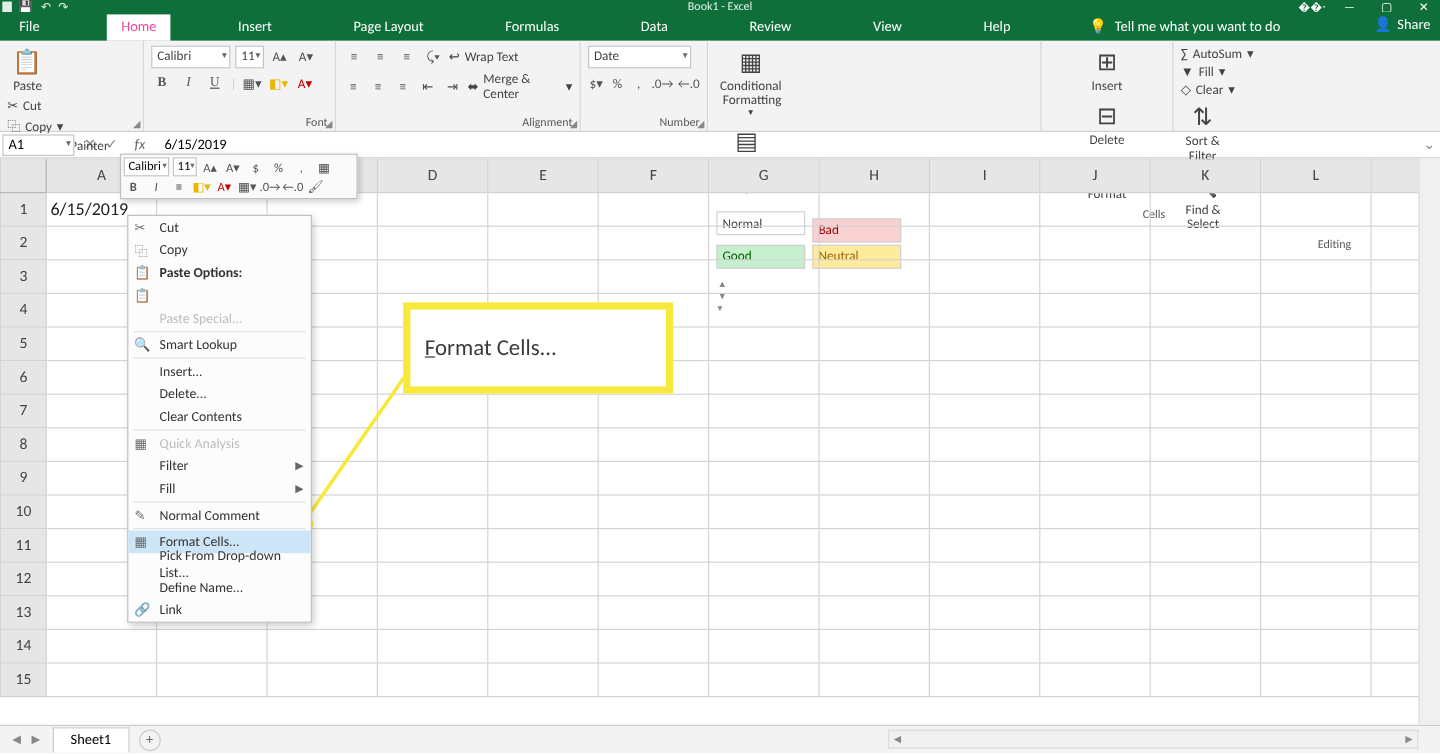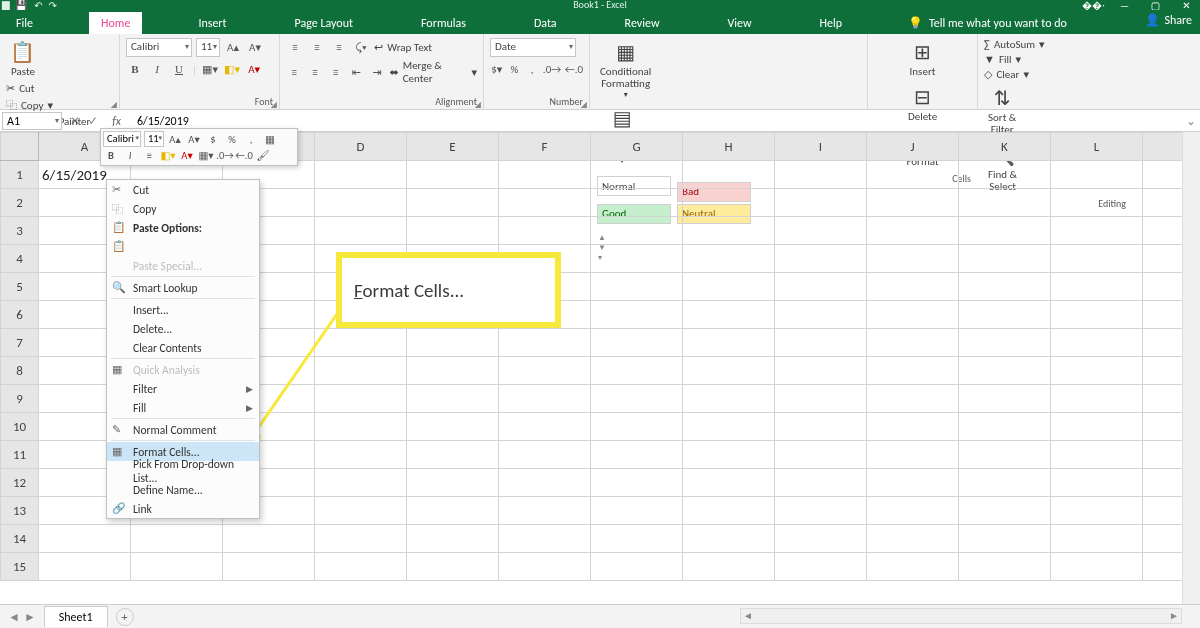--- a/index.html
+++ b/index.html
@@ -218,21 +218,21 @@
       </div>
     </div>
     <div class="label">Number</div>
     <span class="corner-arrow">◢</span>
   </div>
 
   <div class="group" style="width:278px;">
     <div class="body row" style="align-items:flex-start;">
       <div class="bigbtn">
           <div class="ic">▦</div>
-          <div style="white-space:pre;">Conditional
+          <div style="white-space:pre;text-align:right;">Conditional
 Formatting</div>
           <span style="font-size:8px;">▾</span>
         </div>
       <div class="bigbtn">
           <div class="ic">▤</div>
           <div style="white-space:pre;">Format as
 Table</div>
           <span style="font-size:8px;">▾</span>
         </div>
       <div style="display:flex; flex-direction:column;">

